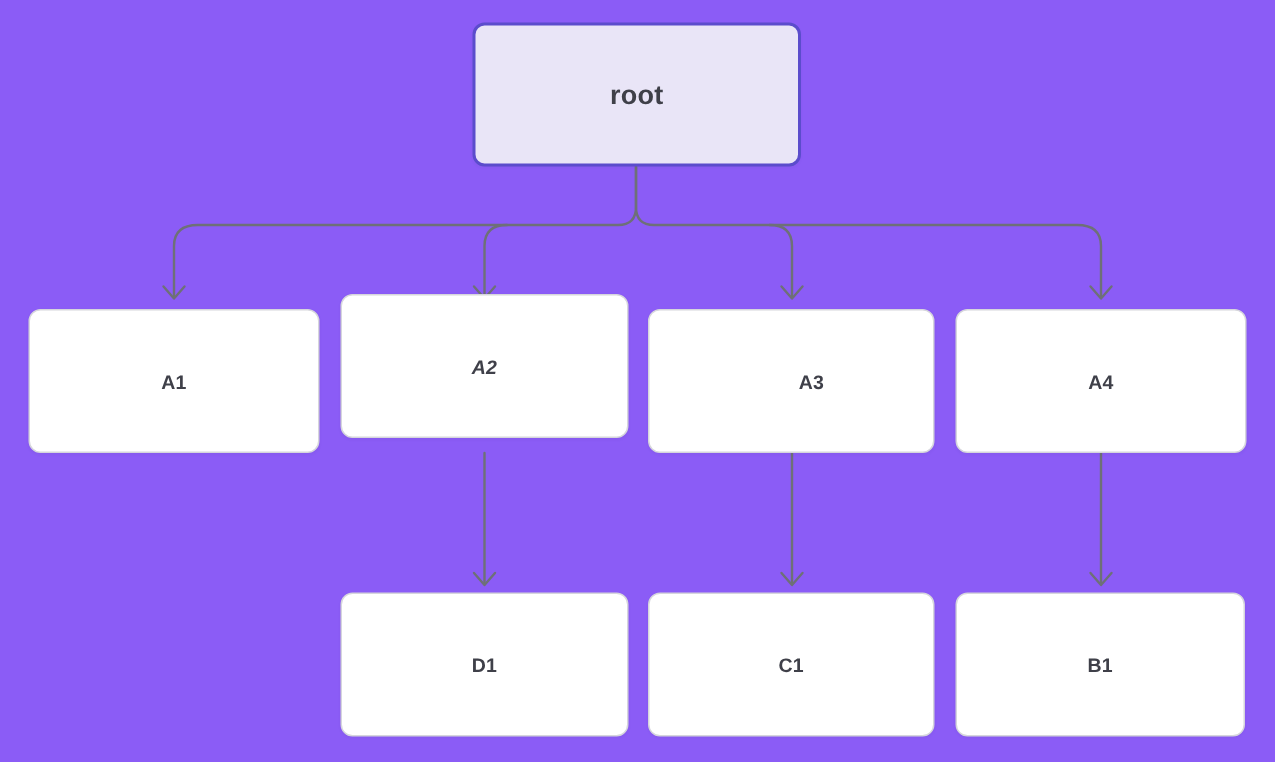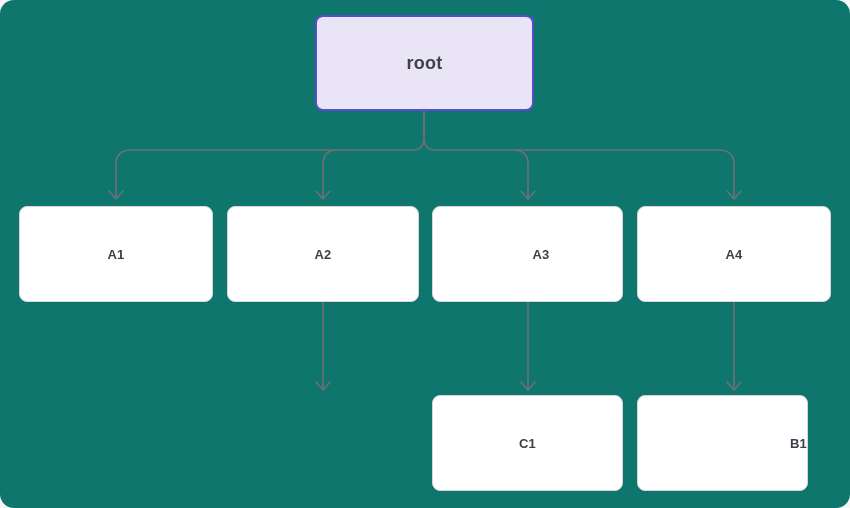--- a/index.html
+++ b/index.html
@@ -5,23 +5,22 @@
   html, body {
     margin: 0;
     padding: 0;
     background: #f7f7f8;
     font-family: "Liberation Sans", "DejaVu Sans", sans-serif;
   }
   .canvas {
     position: relative;
     width: 850px;
     height: 508px;
-    background: #0f766e;
+    background: #8b5cf6;
     overflow: hidden;
-    border-radius: 14px;
   }
   .edges-layer {
     position: absolute;
     left: 0;
     top: 0;
     width: 850px;
     height: 508px;
     pointer-events: none;
   }
   .node {
@@ -41,26 +40,26 @@
     cursor: pointer;
   }
   .node.root {
     background: #e9e5f7;
     border: 2px solid #5b4ccc;
     font-size: 18px;
   }
   
   #node-root { left: 315px; top: 15px;  width: 219px; height: 96px; }
   #node-a1   { left: 19px;  top: 206px; width: 194px; height: 96px; }
-  #node-a2   { left: 227px; top: 206px; width: 192px; height: 96px; }
+  #node-a2   { left: 227px; top: 196px; width: 192px; height: 96px; font-style: italic; }
   #node-a3   { left: 432px; top: 206px; width: 191px; height: 96px; padding-left: 27px; }
   #node-a4   { left: 637px; top: 206px; width: 194px; height: 96px; }
   #node-d1   { left: 227px; top: 395px; width: 192px; height: 96px; }
   #node-c1   { left: 432px; top: 395px; width: 191px; height: 96px; justify-content: center; }
-  #node-b1   { left: 637px; top: 395px; width: 171px; height: 96px; justify-content: flex-end; }
+  #node-b1   { left: 637px; top: 395px; width: 193px; height: 96px; }
 </style>
 </head>
 <body>
 
 <div class="canvas">
 
   <svg class="edges-layer" width="850" height="508" viewBox="0 0 850 508" fill="none" stroke="#6e7077" stroke-width="1.6" stroke-linecap="round" stroke-linejoin="round">
 
     <g>
       <path d="M424,111 V138 Q424,150 412,150 H132 Q116,150 116,164 V198"></path>
@@ -108,20 +107,23 @@
   <div class="node" id="node-a2">
     <span>A2</span>
   </div>
   <div class="node" id="node-a3">
     <span>A3</span>
   </div>
   <div class="node" id="node-a4">
     <span>A4</span>
   </div>
 
+  <div class="node" id="node-d1">
+    <span>D1</span>
+  </div>
   <div class="node" id="node-c1">
     <span>C1</span>
   </div>
   <div class="node" id="node-b1">
     <span>B1</span>
   </div>
 
 </div>
 
 </body></html>

